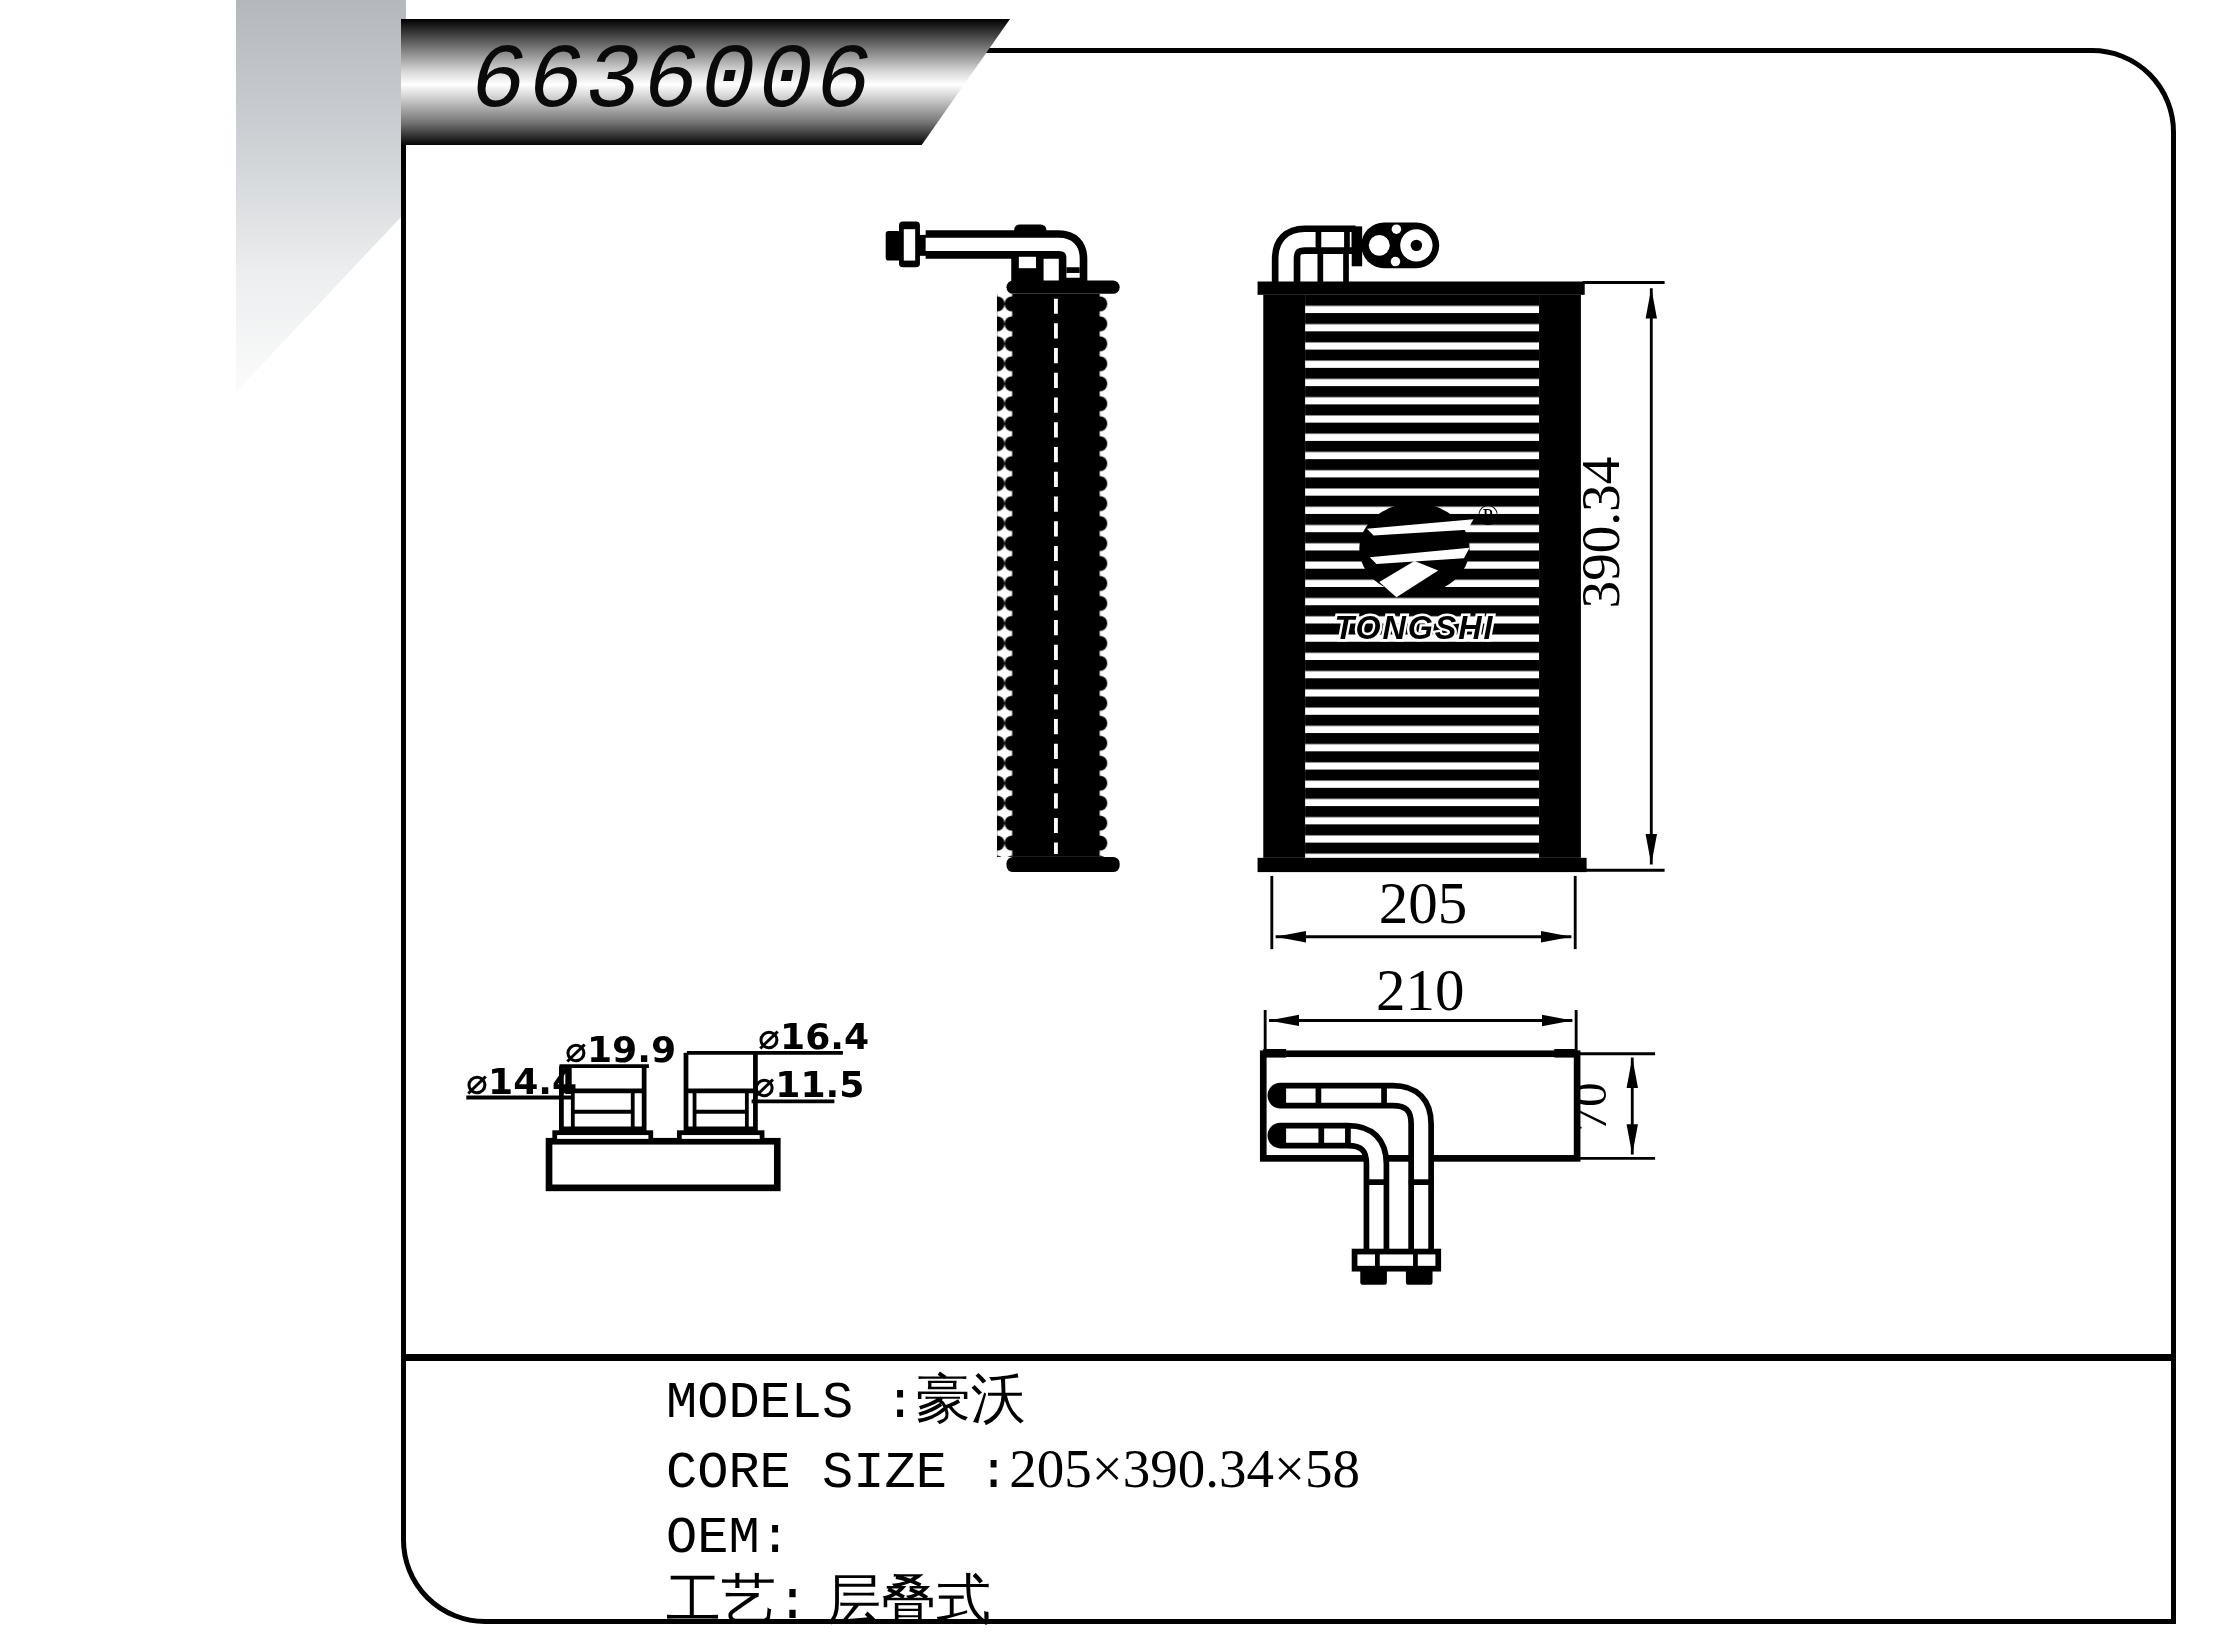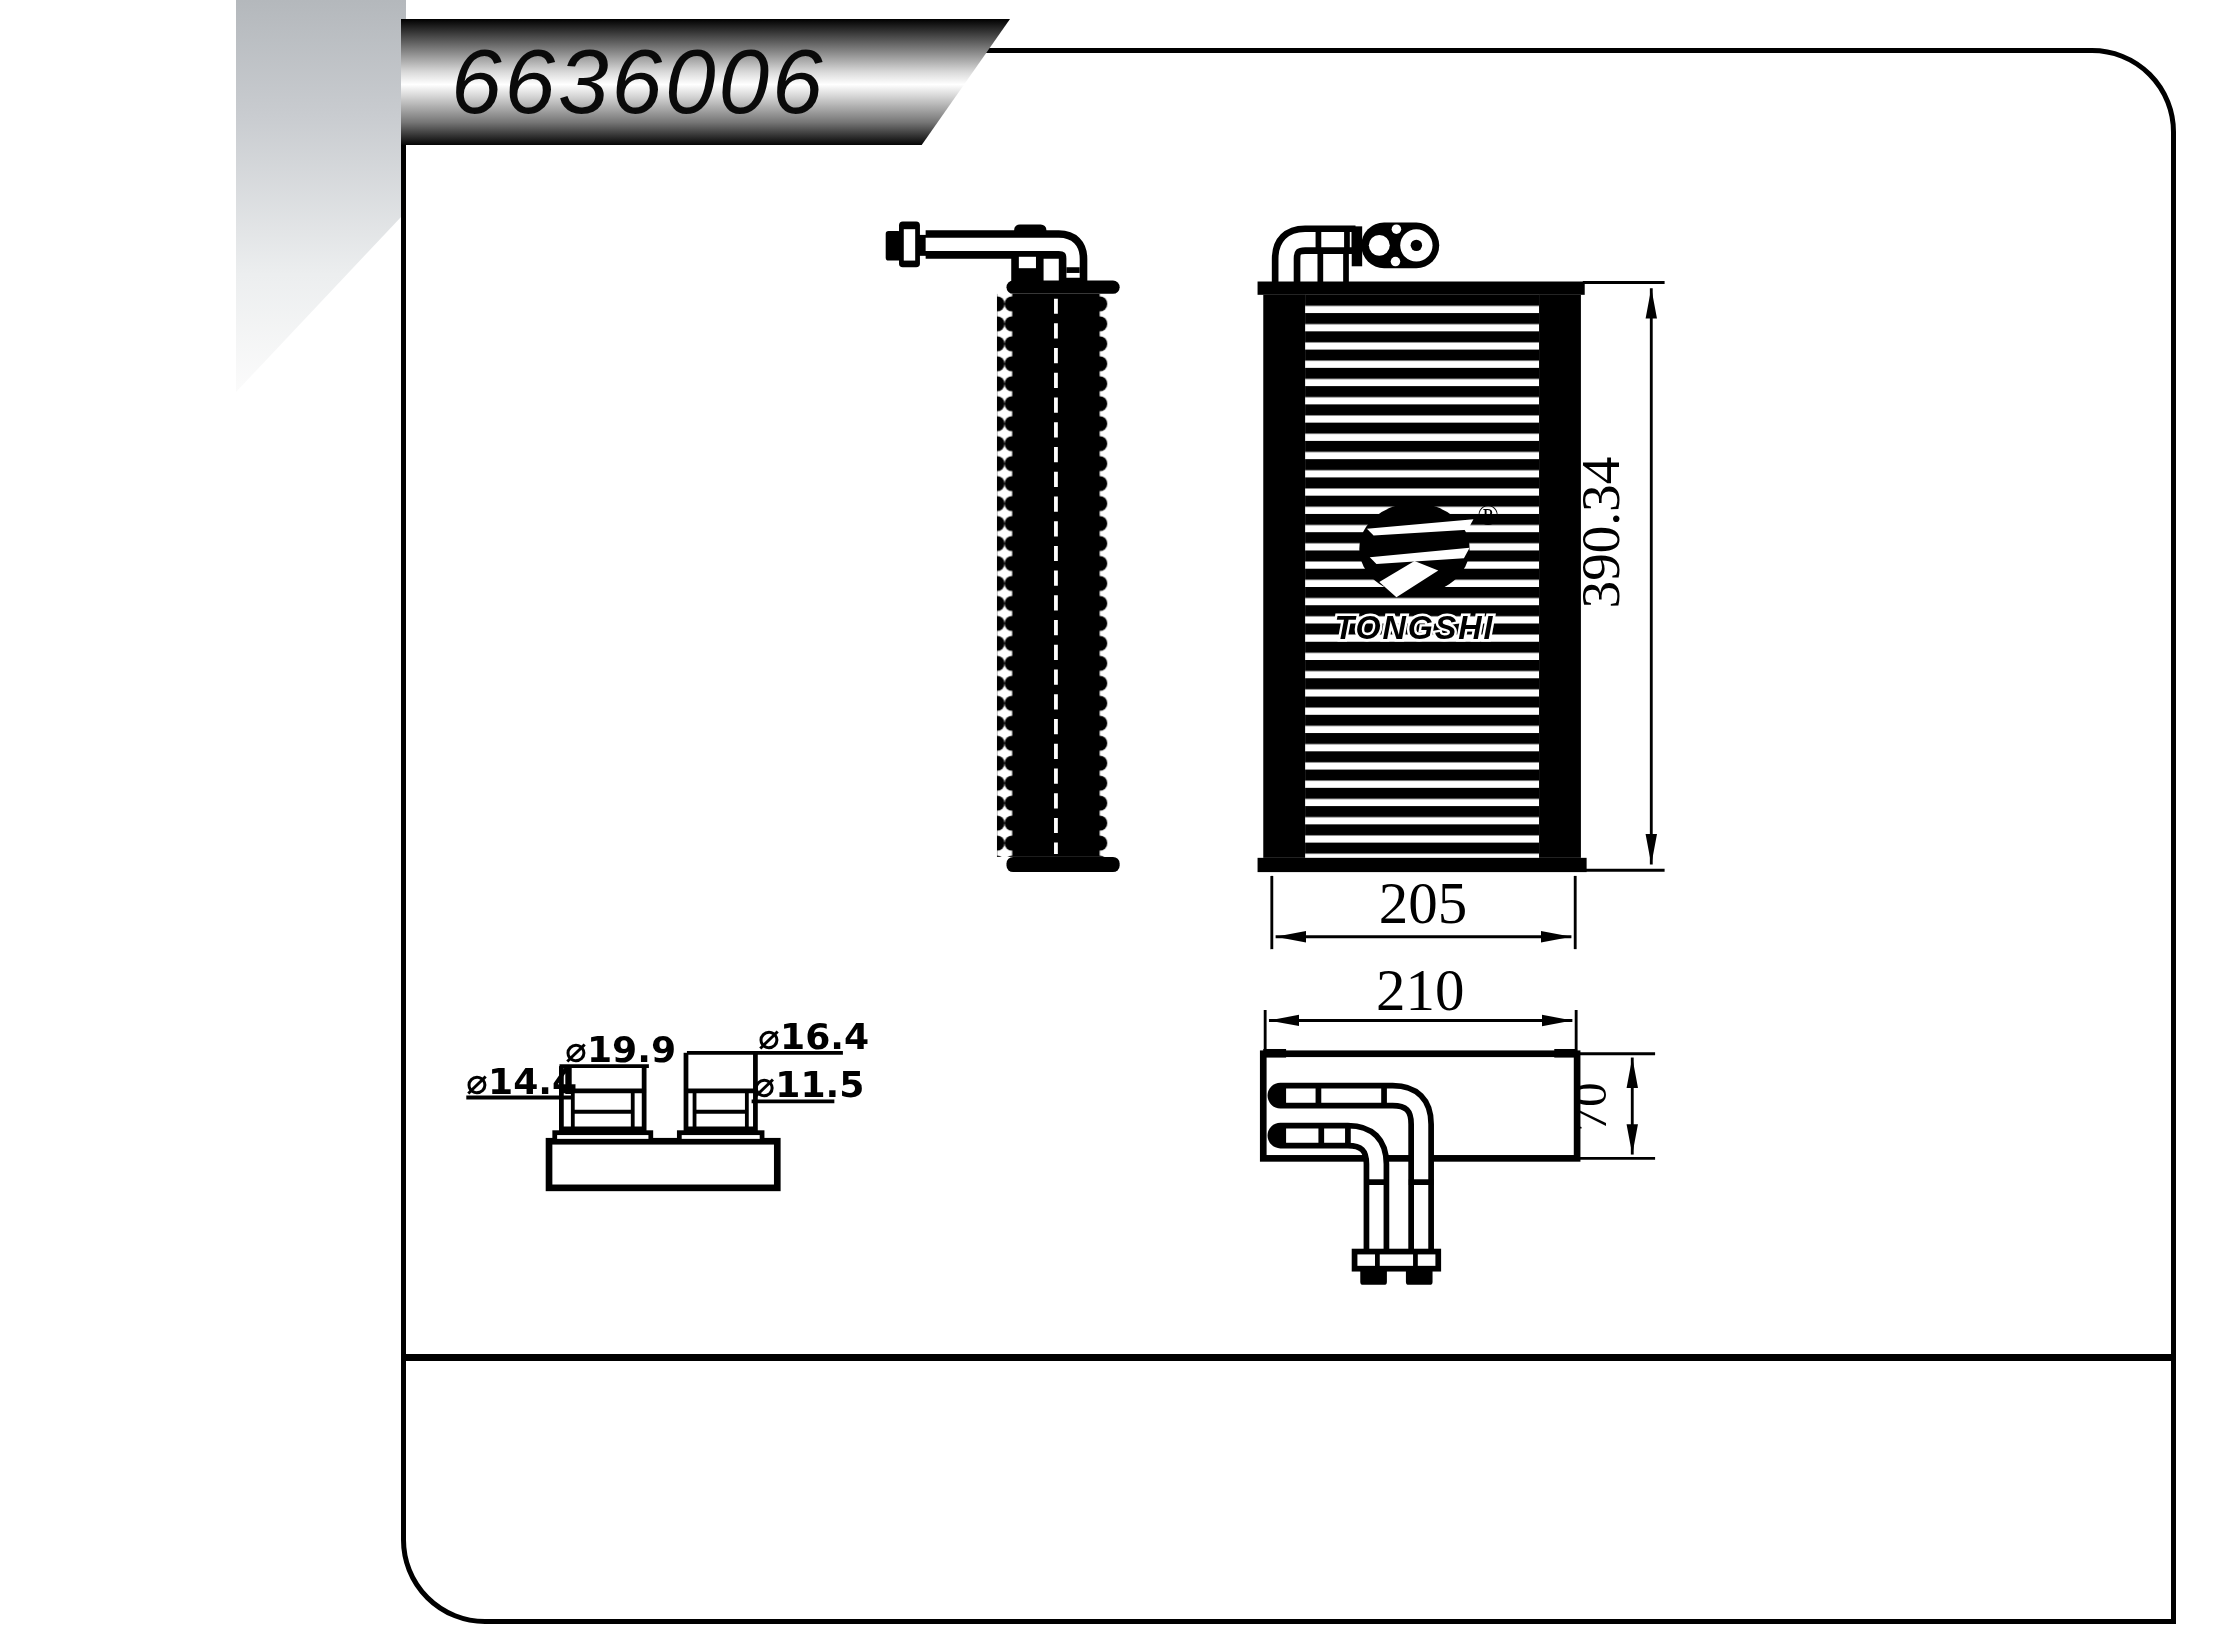--- a/index.html
+++ b/index.html
@@ -12,21 +12,21 @@
   
   .frame{position:absolute;left:401px;top:48px;width:1775px;height:1576px;
          border:5.7px solid #000;box-sizing:border-box;
          border-radius:0 84px 0 84px;background:transparent;}
   .separator{position:absolute;left:404px;top:1354px;width:1769px;height:6.7px;background:#000;}
   
   .banner{position:absolute;left:401px;top:19px;width:609px;height:126px;
           background:linear-gradient(180deg,#000 0%,#4e4e4e 15%,#d9d9d9 42%,#ffffff 52%,#d2d2d2 62%,#767676 82%,#050505 100%);
           clip-path:polygon(0 0,100% 0,85.5% 100%,0 100%);}
   .banner .pn{font-size:91px;font-style:italic;letter-spacing:2.9px;line-height:126px;
-              padding-left:50px;color:#0a0a0a;font-family:Liberation Sans, sans-serif;}
+              padding-left:70px;color:#0a0a0a;font-family:Liberation Mono, monospace;}
   svg{position:absolute;left:0;top:0;}
   
   .specs{position:absolute;left:666px;top:1370px;
          font-family:"Liberation Mono","Liberation Sans",sans-serif;font-size:52px;line-height:65px;
          white-space:nowrap;}
   .specs .val-serif{font-family:"Liberation Serif",serif;font-size:55px;}
   .specs .cjk{font-size:55px;}
   .specs .gap{display:inline-block;width:17px;}
   .dimtxt{font-family:"Liberation Serif",serif;}
   .diatxt{font-family:"DejaVu Sans",sans-serif;font-weight:bold;}
@@ -200,15 +200,29 @@
       <line x1="588" y1="1121" x2="682" y2="1121" stroke="#000" stroke-width="4"></line>
       <line x1="722" y1="1107" x2="886" y2="1107" stroke="#000" stroke-width="4"></line>
       <line x1="790" y1="1158" x2="877" y2="1158" stroke="#000" stroke-width="4"></line>
       <text x="490" y="1150" font-size="38" class="diatxt">⌀14.4</text>
       <text x="594" y="1117" font-size="38" class="diatxt">⌀19.9</text>
       <text x="797" y="1103" font-size="38" class="diatxt">⌀16.4</text>
       <text x="792" y="1154" font-size="38" class="diatxt">⌀11.5</text>
     </g>
   </svg>
 
+  <div class="specs">
+    <div>
+      <span>MODELS :</span><span class="cjk">豪沃</span>
+    </div>
+    <div>
+      <span>CORE SIZE :</span><span class="val-serif">205×390.34×58</span>
+    </div>
+    <div>
+      <span>OEM:</span><span></span>
+    </div>
+    <div>
+      <span class="cjk">工艺:</span><span class="gap"></span><span class="cjk">层叠式</span>
+    </div>
+  </div>
 
 </div>
 
 
 </body></html>

